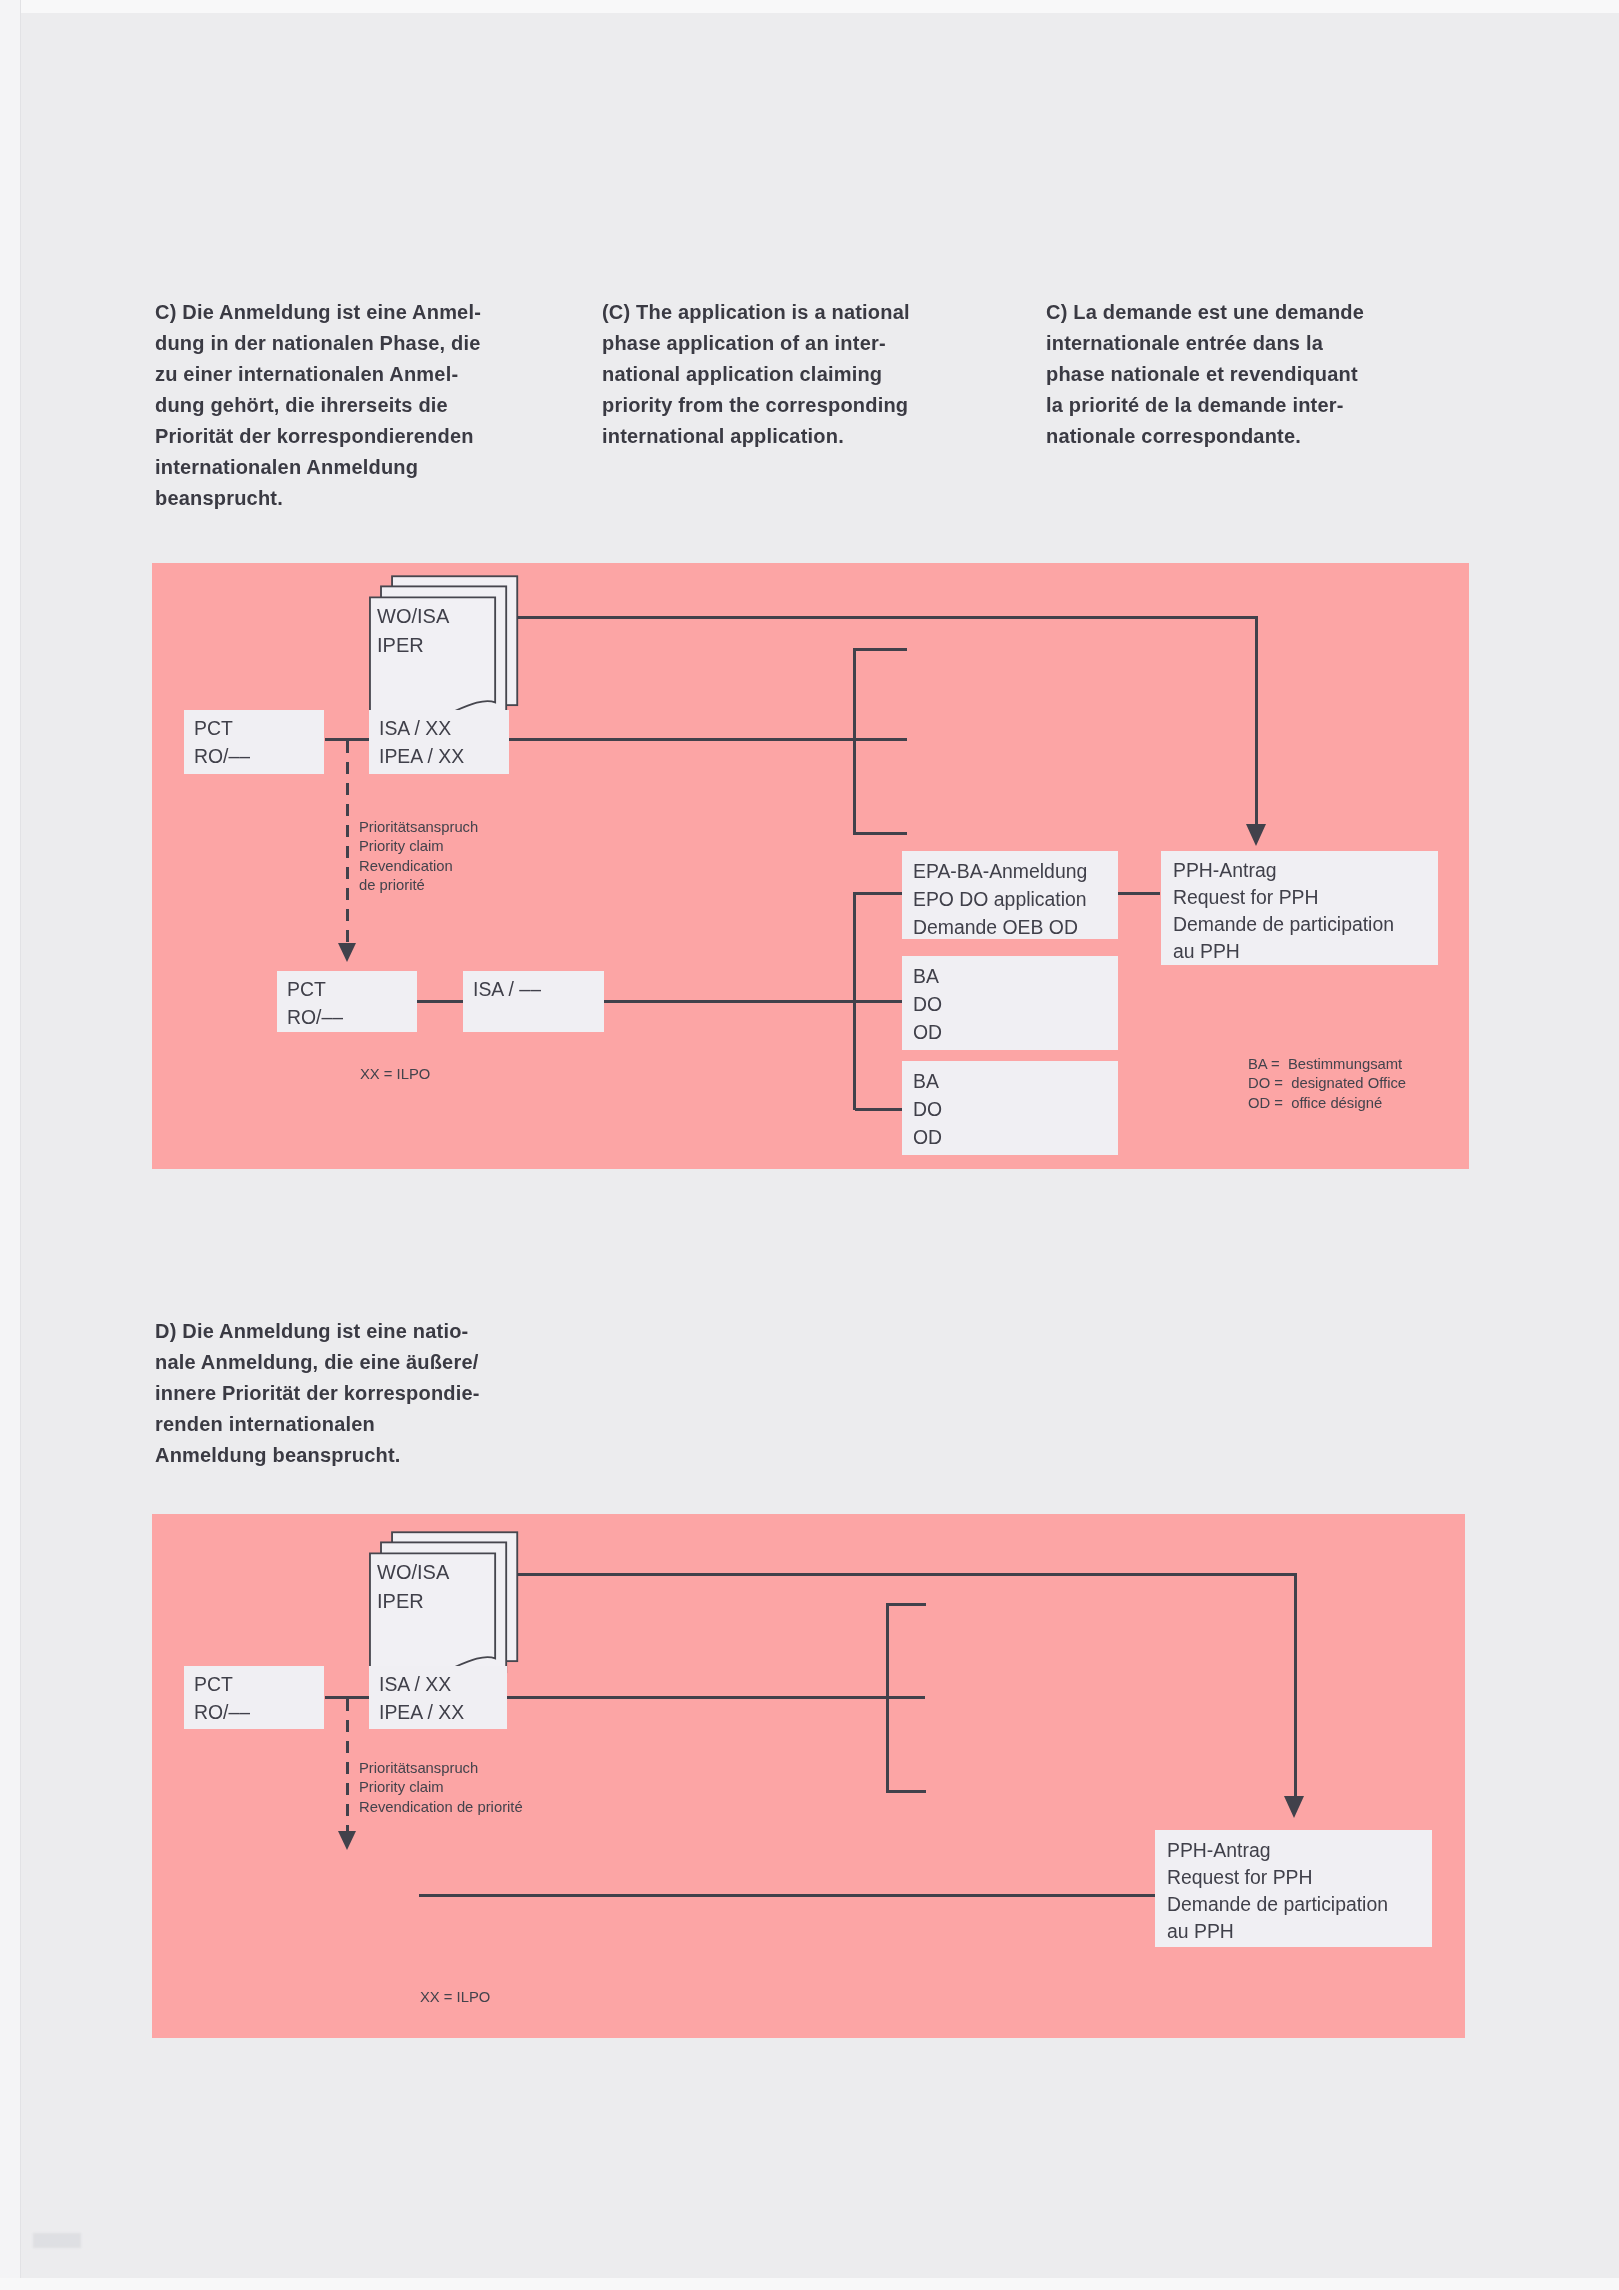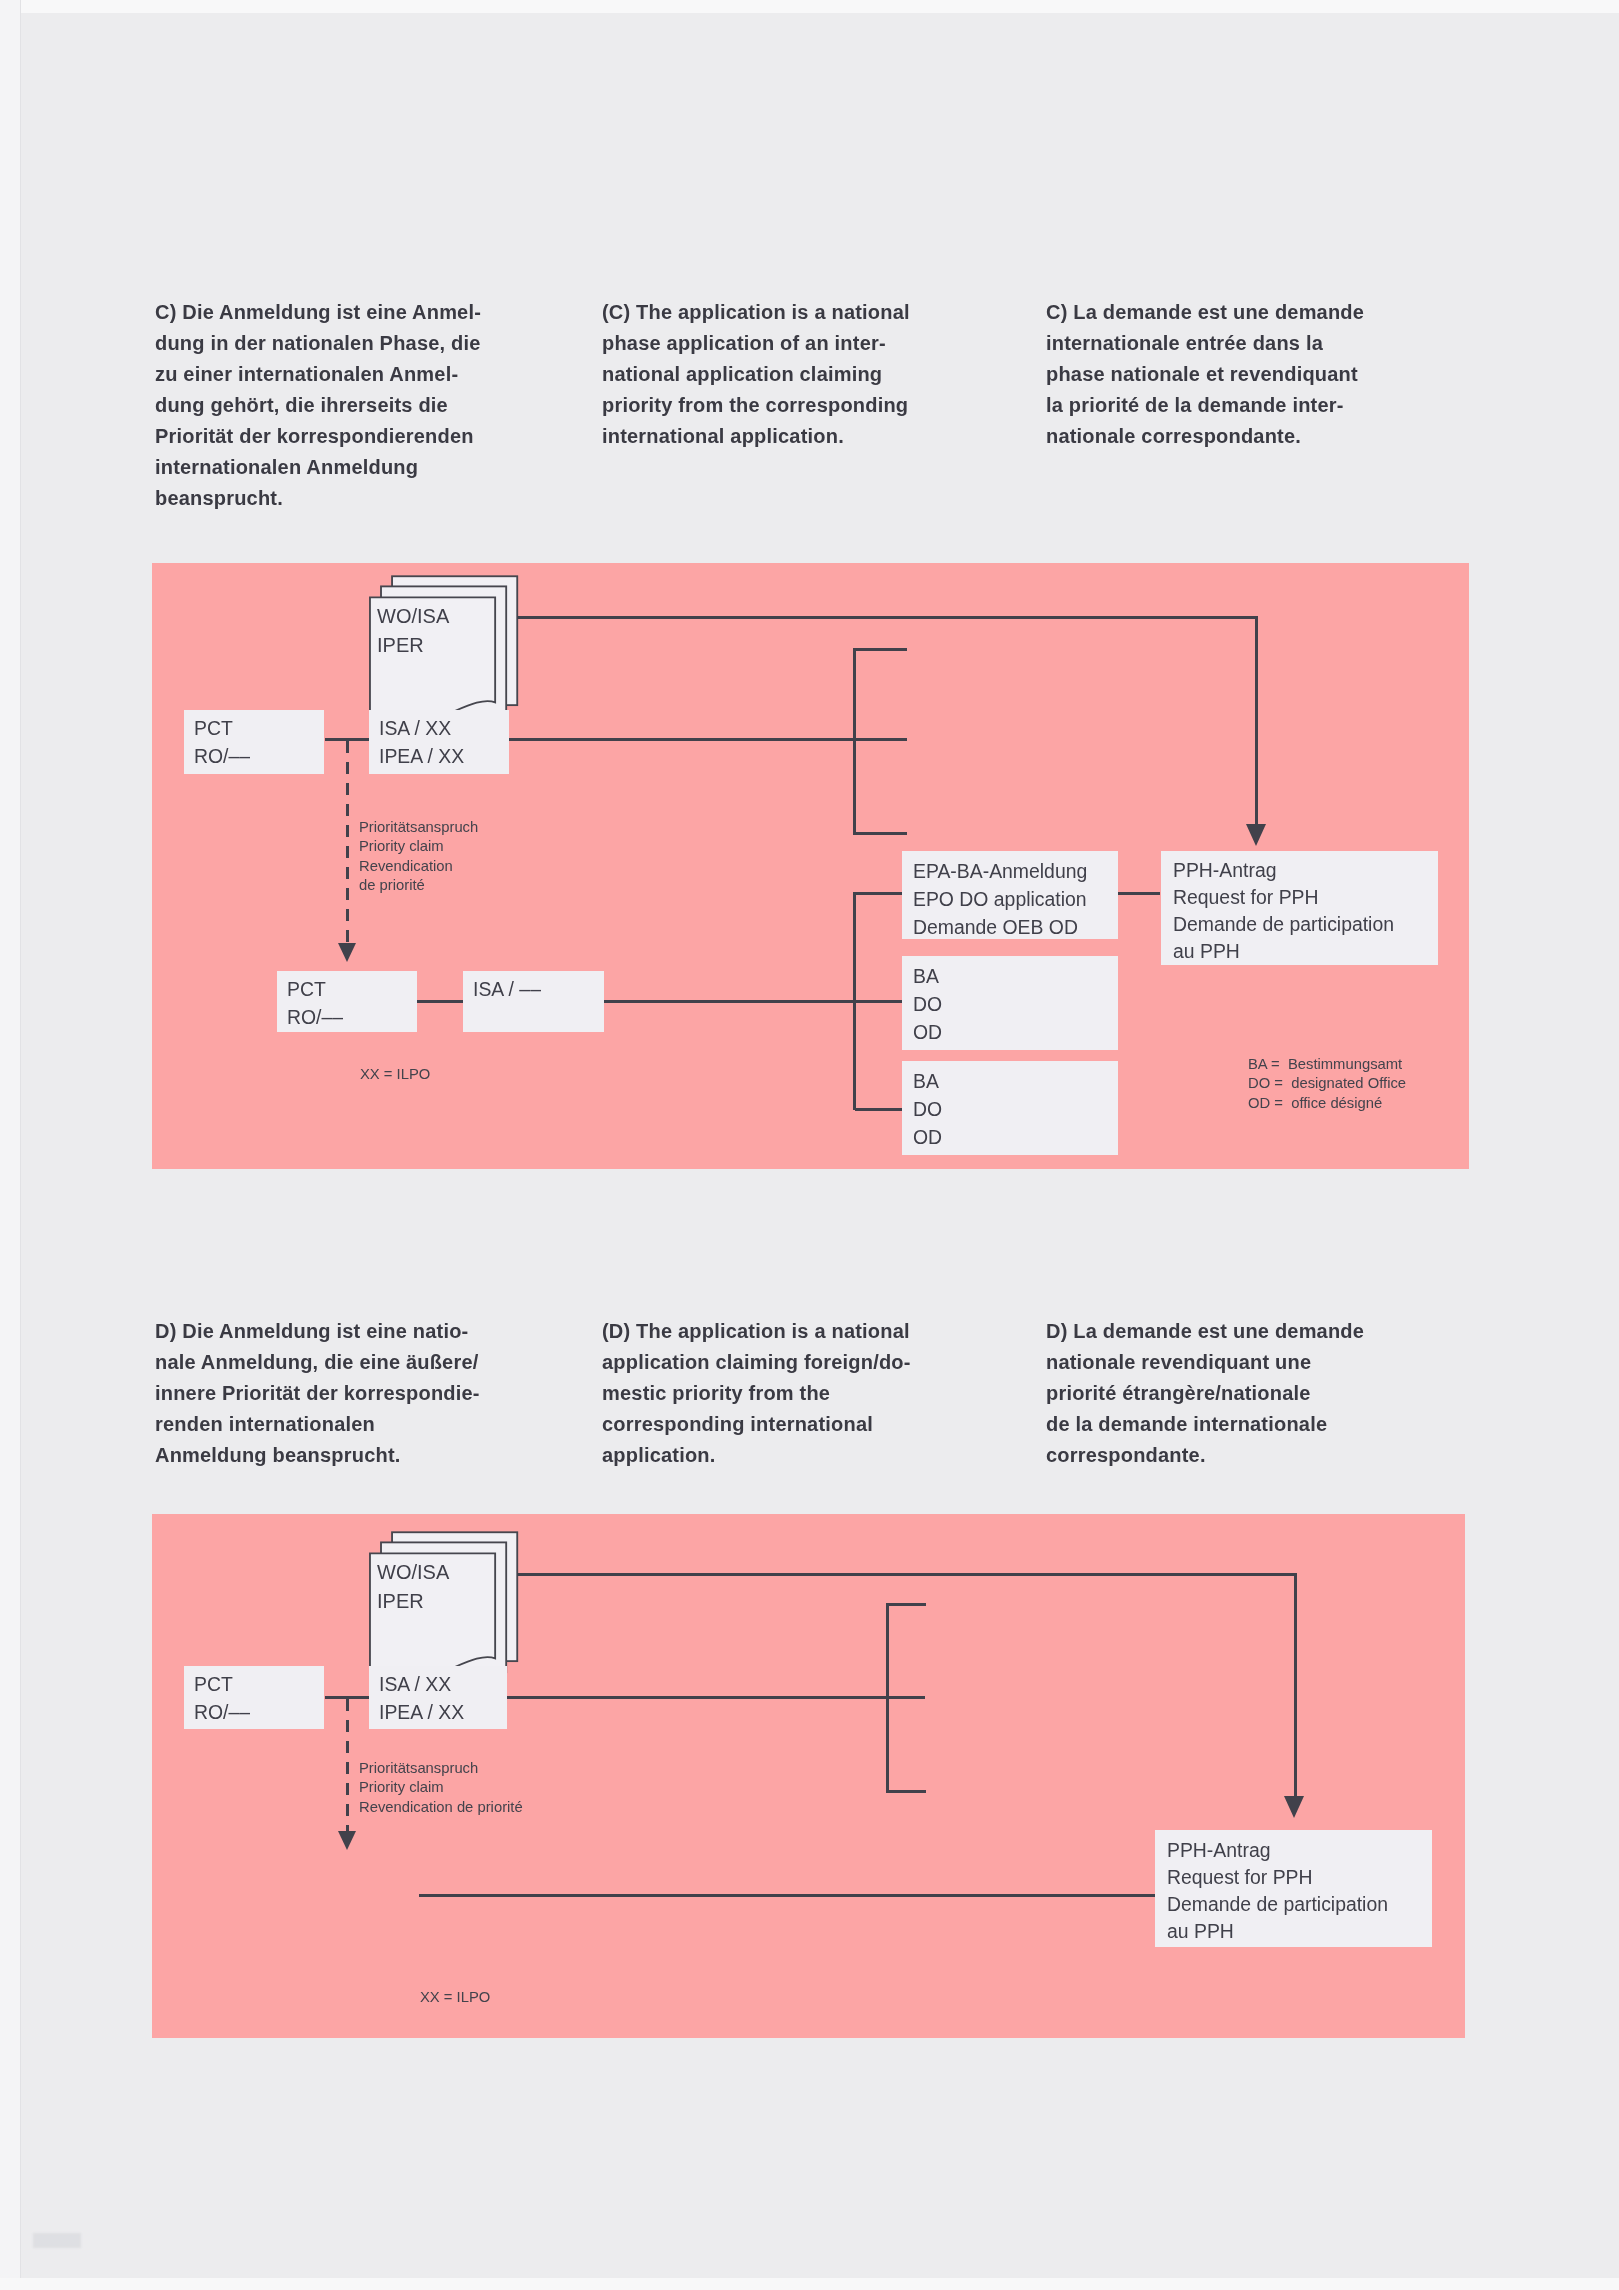--- a/index.html
+++ b/index.html
@@ -132,30 +132,20 @@
     <div class="small-label legend" style="left:1096px;top:492px;">BA =  Bestimmungsamt
 DO =  designated Office
 OD =  office désigné</div>
   </div>
 
   <p class="para" style="left:155px;top:1296px;width:438px;">D) Die Anmeldung ist eine natio-
 nale Anmeldung, die eine äußere/
 innere Priorität der korrespondie-
 renden internationalen
 Anmeldung beansprucht.</p>
-  <p class="para" style="left:602px;top:1296px;width:438px;">(D) The application is a national
-application claiming foreign/do-
-mestic priority from the
-corresponding international
-application.</p>
-  <p class="para" style="left:1046px;top:1296px;width:429px;">D) La demande est une demande
-nationale revendiquant une
-priorité étrangère/nationale
-de la demande internationale
-correspondante.</p>
 
   <div class="panel" style="left:152px;top:1514px;width:1313px;height:524px;">
 
     <div class="docstack" style="left:206px;top:16.6px;width:162px;height:159px;">
       <svg width="162" height="159" viewBox="0 0 176 172">
         <rect x="37" y="1" width="136" height="140" fill="#f1f0f4" stroke="#46464e" stroke-width="2"></rect>
         <rect x="25" y="12" width="136" height="141" fill="#f1f0f4" stroke="#46464e" stroke-width="2"></rect>
         <path d="M13,24 H149 V138 C136,133 118,142 99,150 C75,159.5 43,156 13,166 Z" fill="#f1f0f4" stroke="#46464e" stroke-width="2"></path>
       </svg>
     </div>

